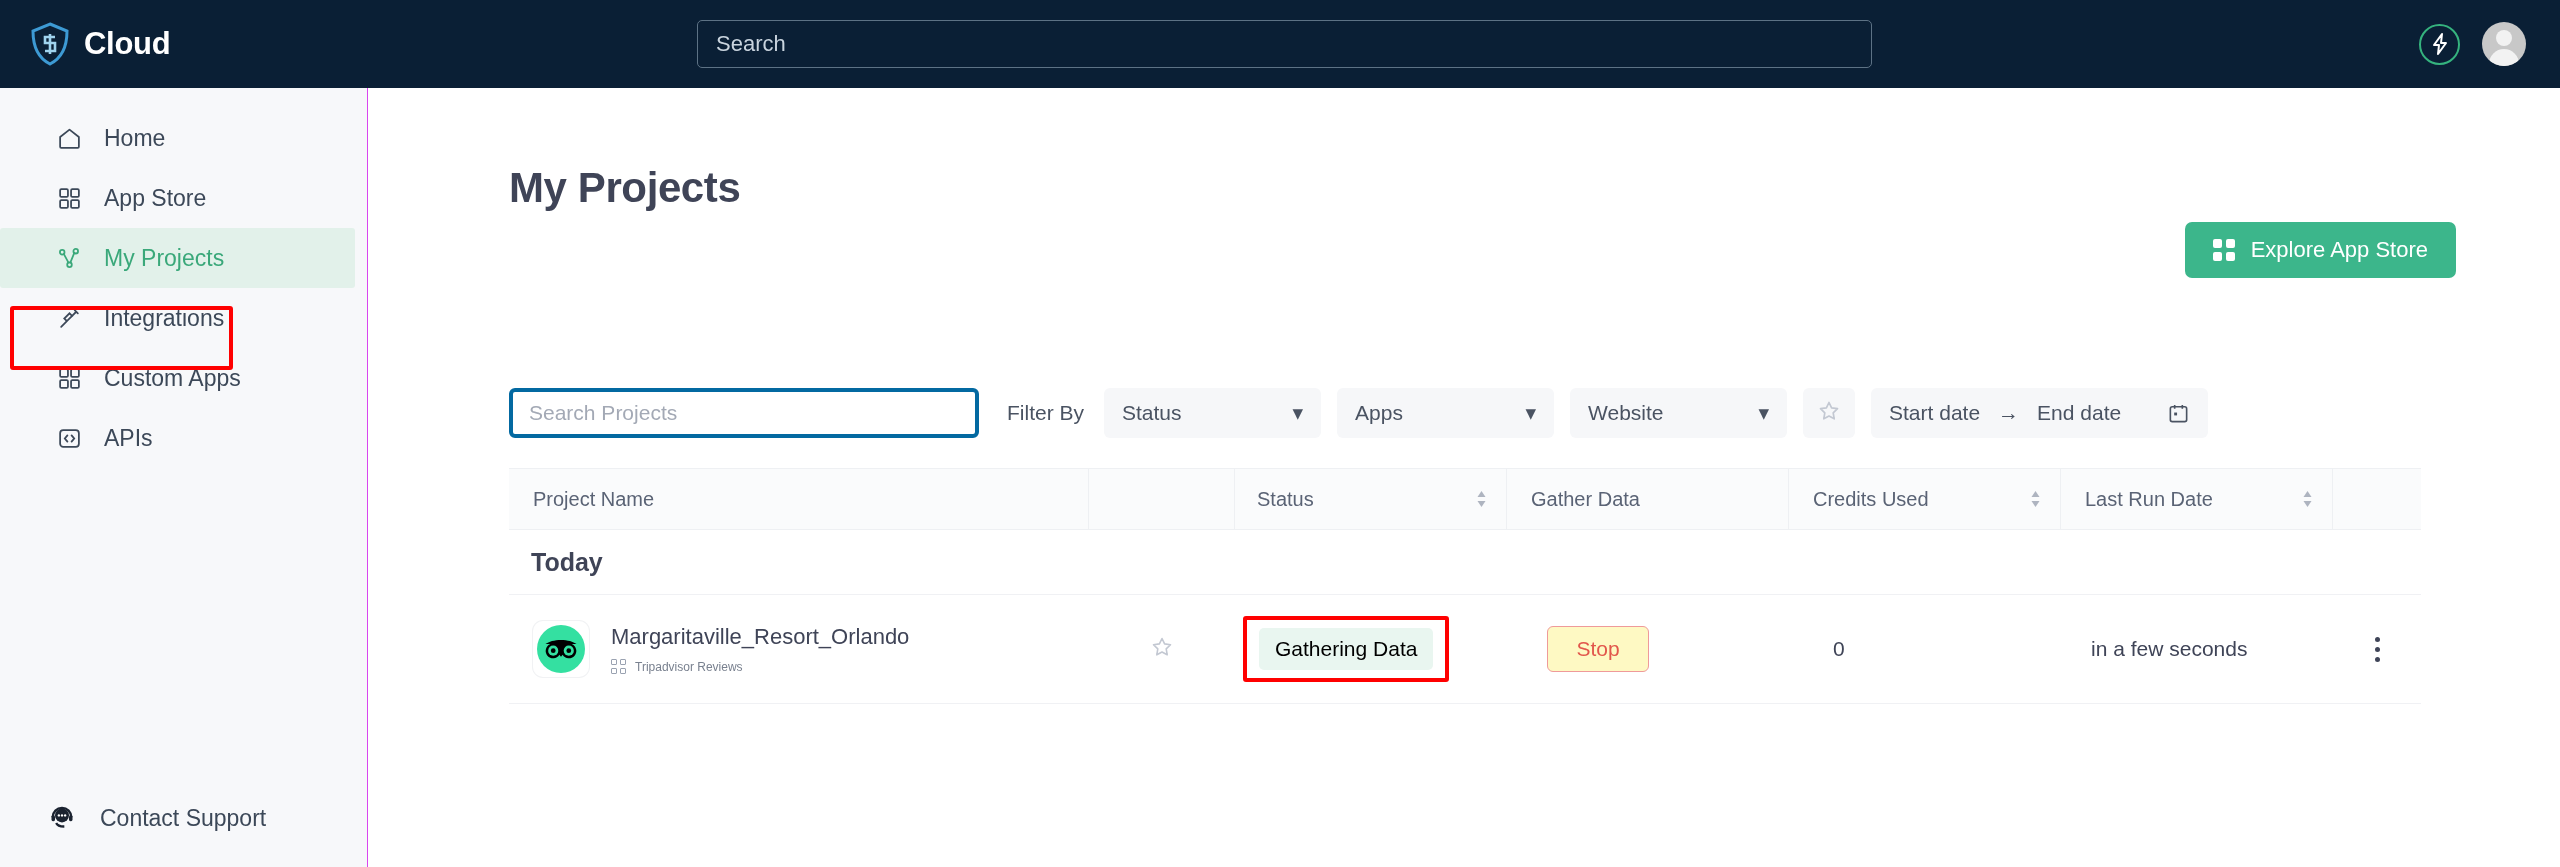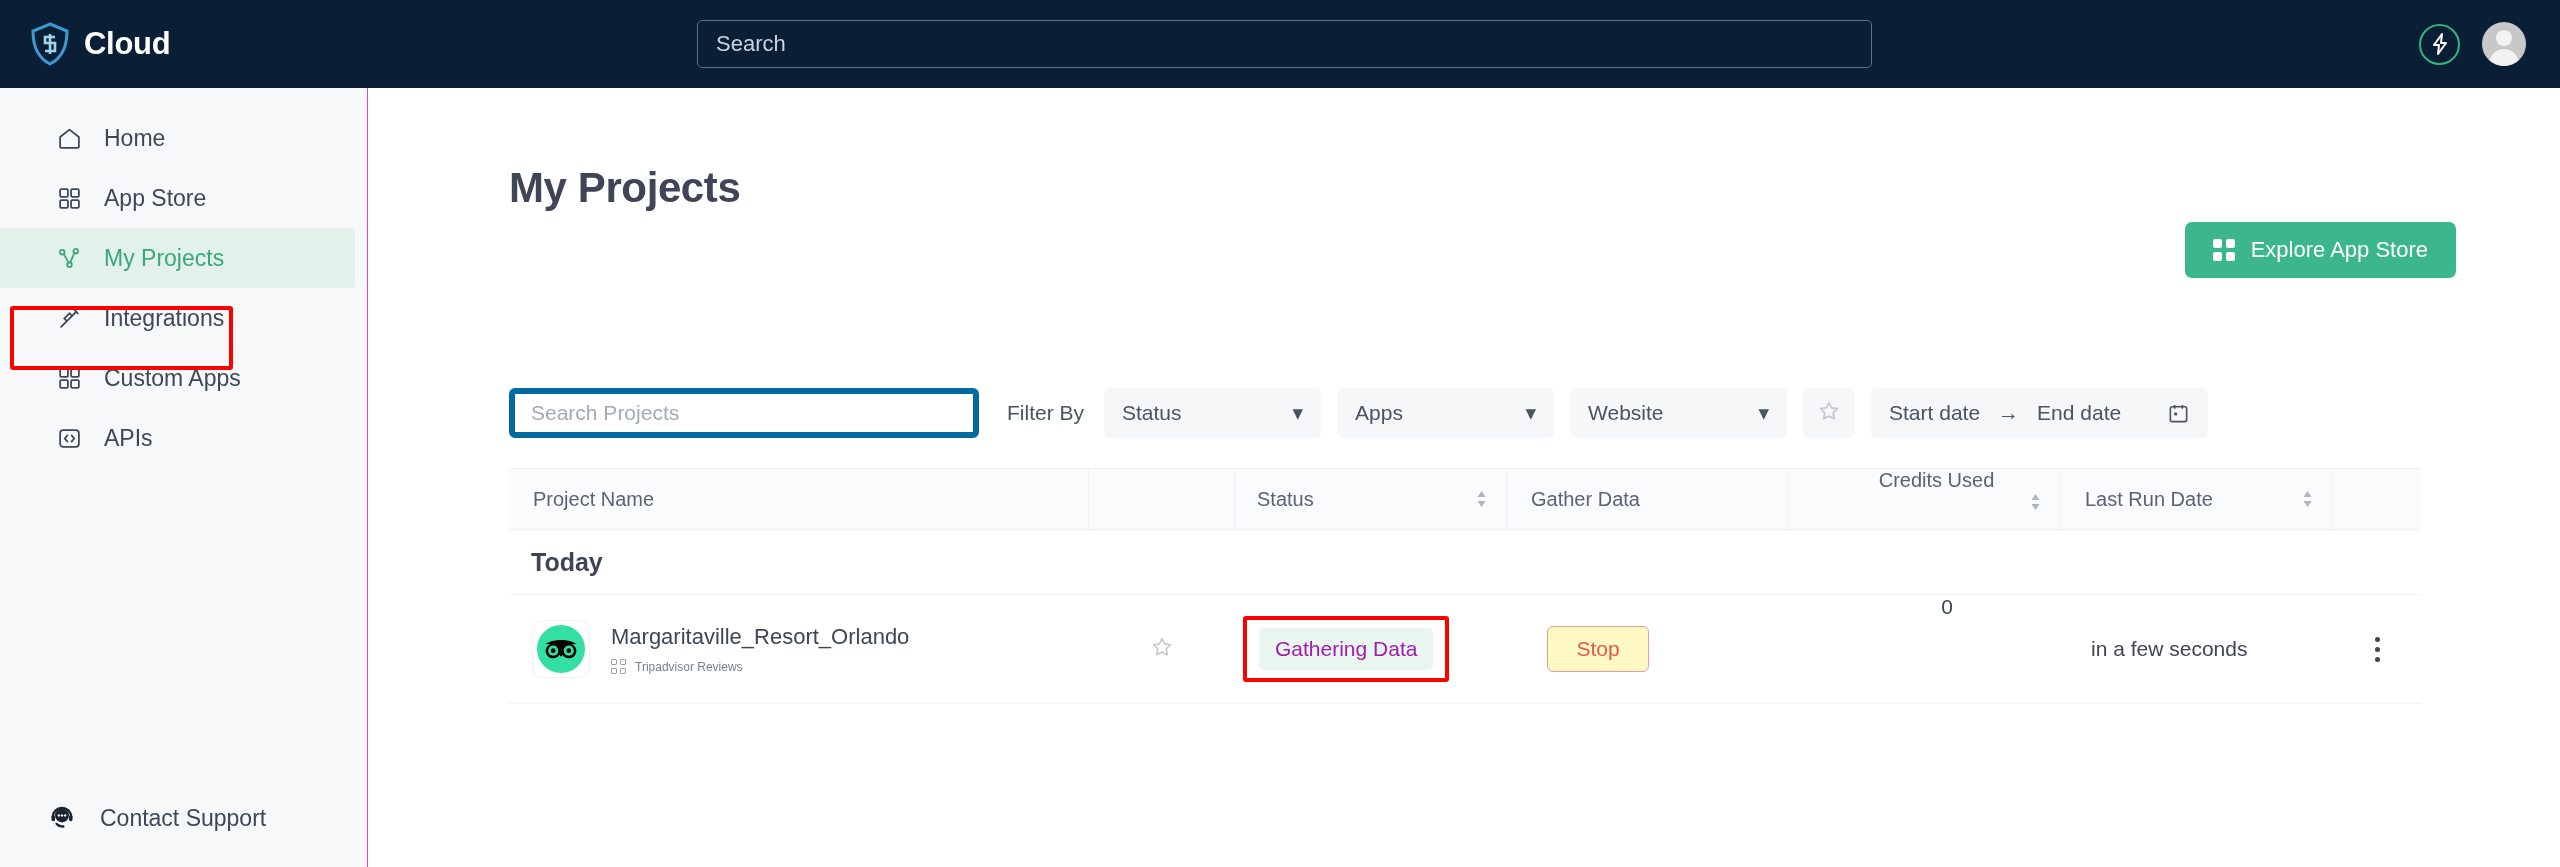--- a/index.html
+++ b/index.html
@@ -98,21 +98,21 @@
     color: #fff; font-size: 22px; font-family: inherit;
     display: flex; align-items: center; gap: 16px; cursor: pointer;
   }
   .grid-ico { display: grid; grid-template-columns: 9px 9px; grid-template-rows: 9px 9px; gap: 4px; }
   .grid-ico i { background: #fff; border-radius: 2px; display: block; }
 
   
   .filterbar { position: absolute; left: 141px; top: 300px; display: flex; align-items: center; height: 50px; }
   .search-projects {
     width: 470px; height: 50px;
-    border: 6px solid #0369a1; border-radius: 6px;
+    border: 4px solid #0369a1; border-radius: 6px;
     background: #fff; display: flex; align-items: center;
   }
   .search-projects span { color: #a3a9b5; font-size: 21px; margin-left: 16px; }
   .filter-label { font-size: 21px; color: #4a5362; margin-left: 28px; margin-right: 20px; }
   .select {
     width: 217px; height: 50px; background: #f6f7f9; border-radius: 6px;
     display: flex; align-items: center; justify-content: space-between;
     padding: 0 18px 0 18px; margin-right: 16px; cursor: pointer;
   }
   .select span { font-size: 21px; color: #4a5362; }
@@ -136,21 +136,21 @@
     border-top: 1px solid #eef0f3; border-bottom: 1px solid #eef0f3;
     display: flex; align-items: center;
   }
   .th { font-size: 20px; color: #5a6375; display: flex; align-items: center; height: 100%; }
   .th .sortarrows { margin-left: auto; margin-right: 18px; display: flex; flex-direction: column; gap: 3px; line-height: 0; }
   .th.div { border-right: 1px solid #eef0f3; }
   .col-name   { width: 580px; padding-left: 24px; }
   .col-fav    { width: 146px; }
   .col-status { width: 272px; padding-left: 22px; }
   .col-gather { width: 282px; padding-left: 24px; }
-  .col-credits{ width: 272px; padding-left: 24px; flex-direction: column; }
+  .col-credits{ width: 272px; padding-left: 24px; }
   .col-lastrun{ width: 272px; padding-left: 24px; }
   .col-menu   { flex: 1; }
 
   .group-label {
     height: 64px; display: flex; align-items: center;
     padding-left: 22px; font-size: 25px; font-weight: 600; color: #3f4457;
   }
   .trow {
     height: 110px; display: flex; align-items: center;
     border-top: 1px solid #f0f1f4; border-bottom: 1px solid #f0f1f4;
@@ -167,21 +167,21 @@
     display: flex; align-items: center; justify-content: center;
   }
   .proj-text { margin-left: 22px; }
   .proj-name { font-size: 22px; color: #3f4457; }
   .proj-sub { display: flex; align-items: center; gap: 9px; margin-top: 9px; }
   .proj-sub span { font-size: 12px; color: #79818f; }
   .mini-grid { display: grid; grid-template-columns: 6px 6px; grid-template-rows: 6px 6px; gap: 3px; }
   .mini-grid i { border: 1.4px solid #9aa2b1; border-radius: 1px; display: block; }
 
   .status-pill {
-    background: #e9f6f0; color: #a21caf; font-size: 21px;
+    background: #e9f6f0; color: #000000; font-size: 21px;
     padding: 9px 16px; border-radius: 5px; display: inline-block;
   }
   .status-hl {
     border: 4px solid #ff0000; border-radius: 3px;
     padding: 8px 12px; display: inline-block;
   }
   .stop-btn {
     width: 102px; height: 46px;
     border: 1px solid #ef9a9a; border-radius: 6px; background: #fef9c3;
     color: #e2574c; font-size: 21px; font-family: inherit; cursor: pointer;

